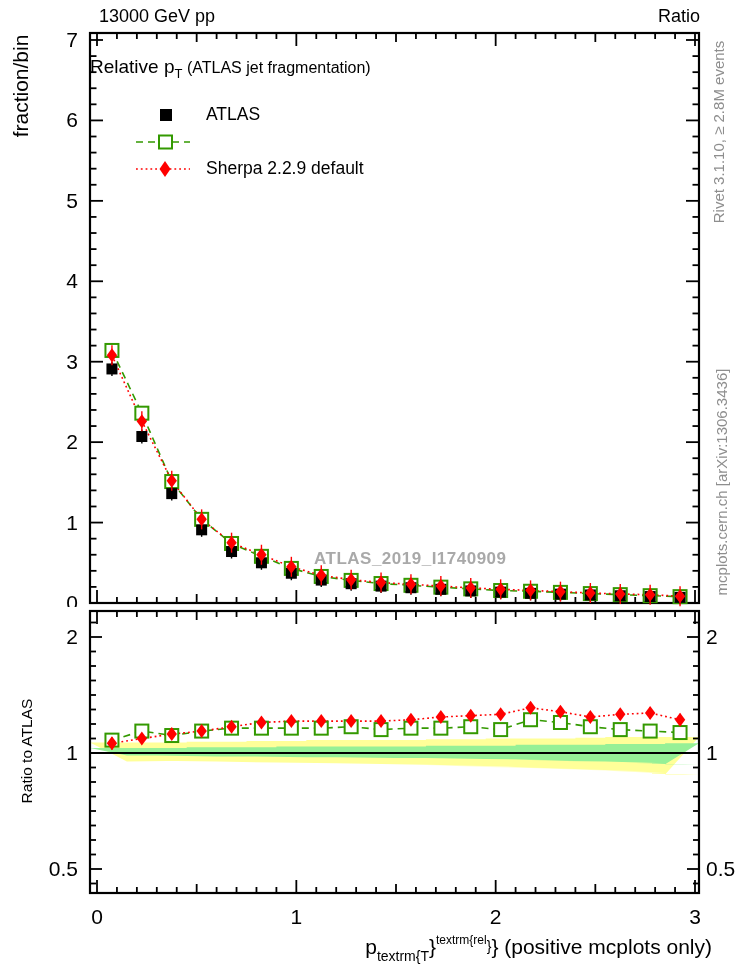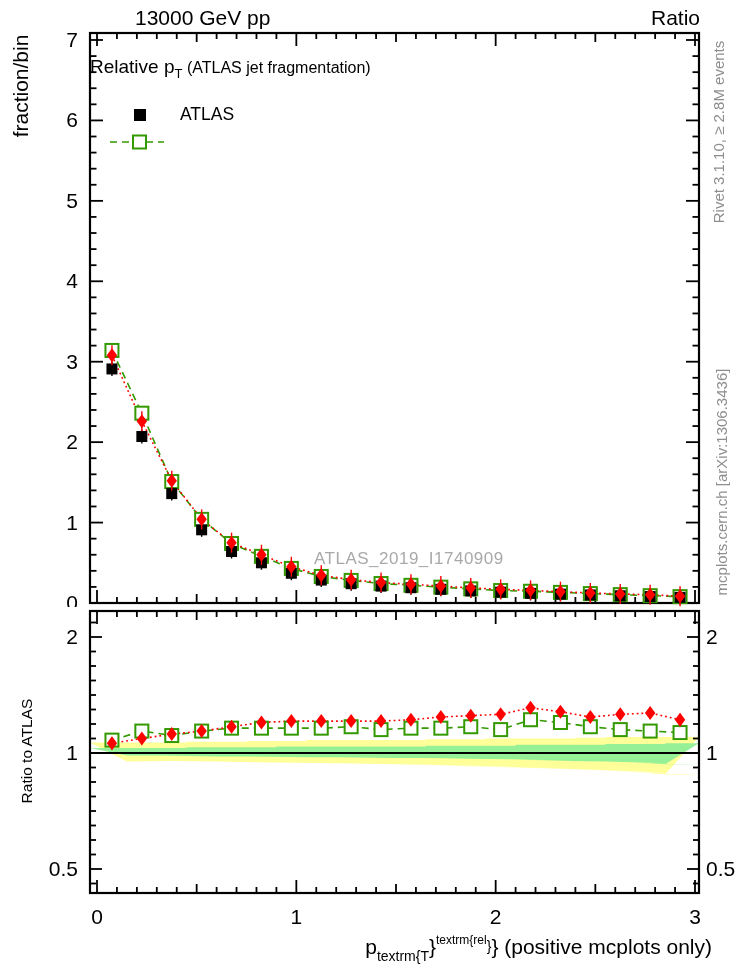--- a/index.html
+++ b/index.html
@@ -1,30 +1,30 @@
 <!DOCTYPE html>
 <html style="--green: #339900; --red: #ff0000; --gray-text: #8e8e8e; --watermark: #a9a9a9;"><head>
 <meta charset="utf-8">
 <style>
   html,body{margin:0;padding:0;background:#fff;}
   body{width:746px;height:972px;position:relative;overflow:hidden;
        font-family:"Liberation Sans", sans-serif;color:#000;}
   .ov{position:absolute;white-space:nowrap;}
-  .hdr{font-size:21px;top:6px;margin-left:36px;}
+  .hdr{font-size:18px;top:6px;}
   .plot-title{left:90px;top:56px;width:711px;text-align:left;font-size:19px;}
   .plot-title sub{font-size:13px;}
   .plot-title .small{font-size:16px;}
   .rot{transform:translate(-50%,-50%) rotate(-90deg);}
   .ylab-main{left:21px;top:86px;font-size:21px;}
   .ylab-ratio{left:27px;top:751px;font-size:15.5px;}
   .side{font-size:15px;color:var(--gray-text,#8e8e8e);}
   .side-top{left:718px;top:132px;}
   .side-bot{left:721px;top:482px;}
-  .watermark{left:314px;top:549px;font-size:17px;color:var(--watermark,#a9a9a9);letter-spacing:.5px;}
-  .legend{left:108px;top:101px;}
+  .watermark{left:314px;top:549px;font-size:17px;color:var(--watermark,#a9a9a9);letter-spacing:.5px;font-weight:bold;}
+  .legend{left:134px;top:101px;}
   .lg-row{display:flex;align-items:center;height:27px;}
   .lg-marker{width:58px;height:20px;margin-right:14px;flex:0 0 auto;}
   .lg-label{font-size:17.5px;}
   .xlabel{right:34px;top:933px;font-size:21px;}
   .xlabel .xl-sub{font-size:14px;vertical-align:-7px;}
   .xlabel .xl-sup{font-size:12px;vertical-align:10px;}
   .xlabel .xl-supsmall{font-size:14px;vertical-align:3px;}
   svg.chart{position:absolute;left:0;top:0;}
 </style>
 </head>
@@ -522,15 +522,22 @@
         <rect x="26" y="4" width="12" height="12" fill="#000"></rect>
       </svg>
     <span class="lg-label">ATLAS</span>
   </div>
   <div class="lg-row">
     <svg class="lg-marker" viewBox="0 0 58 20">
         <line x1="2" y1="10" x2="56" y2="10" stroke="var(--green,#339900)" stroke-width="1.7" stroke-dasharray="7,5"></line>
         <rect x="25" y="3.5" width="13" height="13" fill="#fff" stroke="var(--green,#339900)" stroke-width="2"></rect>
       </svg>
   </div>
+  <div class="lg-row">
+    <svg class="lg-marker" viewBox="0 0 58 20">
+        <line x1="2" y1="10" x2="56" y2="10" stroke="var(--red,#ff0000)" stroke-width="1.6" stroke-dasharray="1.8,3"></line>
+        <path d="M31 2 L36.5 10 L31 18 L25.5 10 Z" fill="var(--red,#ff0000)"></path>
+      </svg>
+    <span class="lg-label">Sherpa 2.2.9 default</span>
+  </div>
 </div>
 
 <div class="ov xlabel"><span>p</span><span class="xl-sub">textrm{T</span><span>}</span><span class="xl-sup">textrm{rel</span><span class="xl-supsmall">}</span><span>}</span><span> (positive mcplots only)</span></div>
 
 </body></html>

